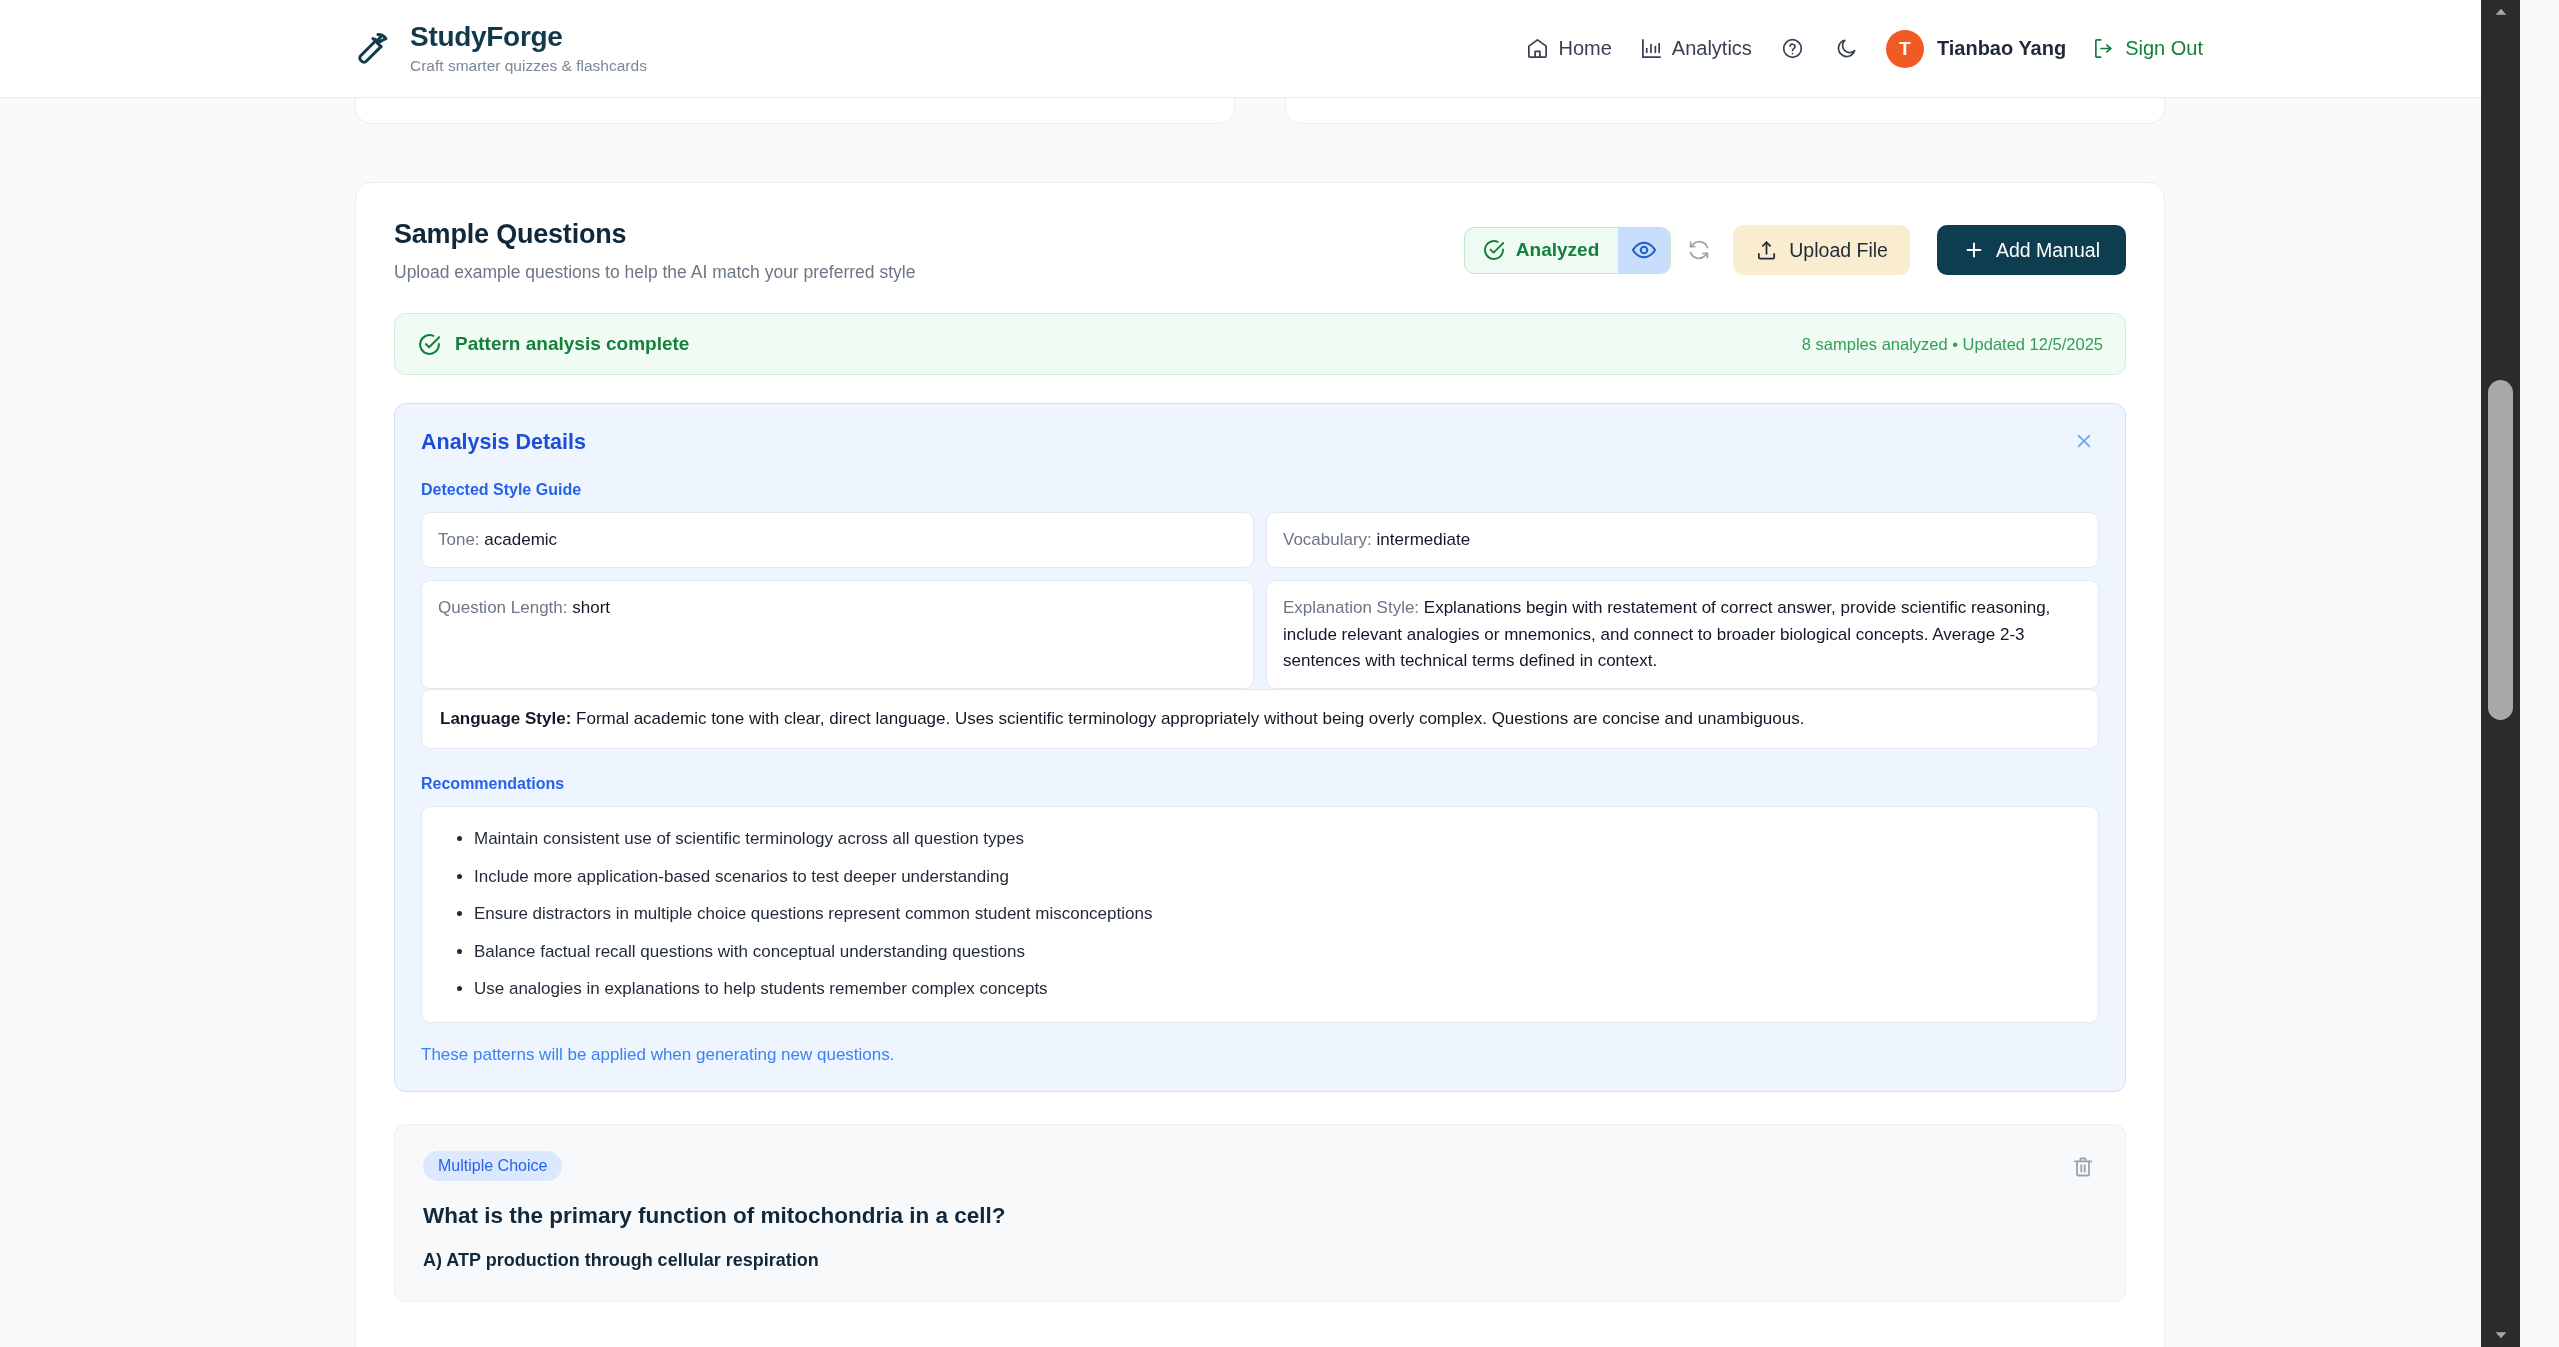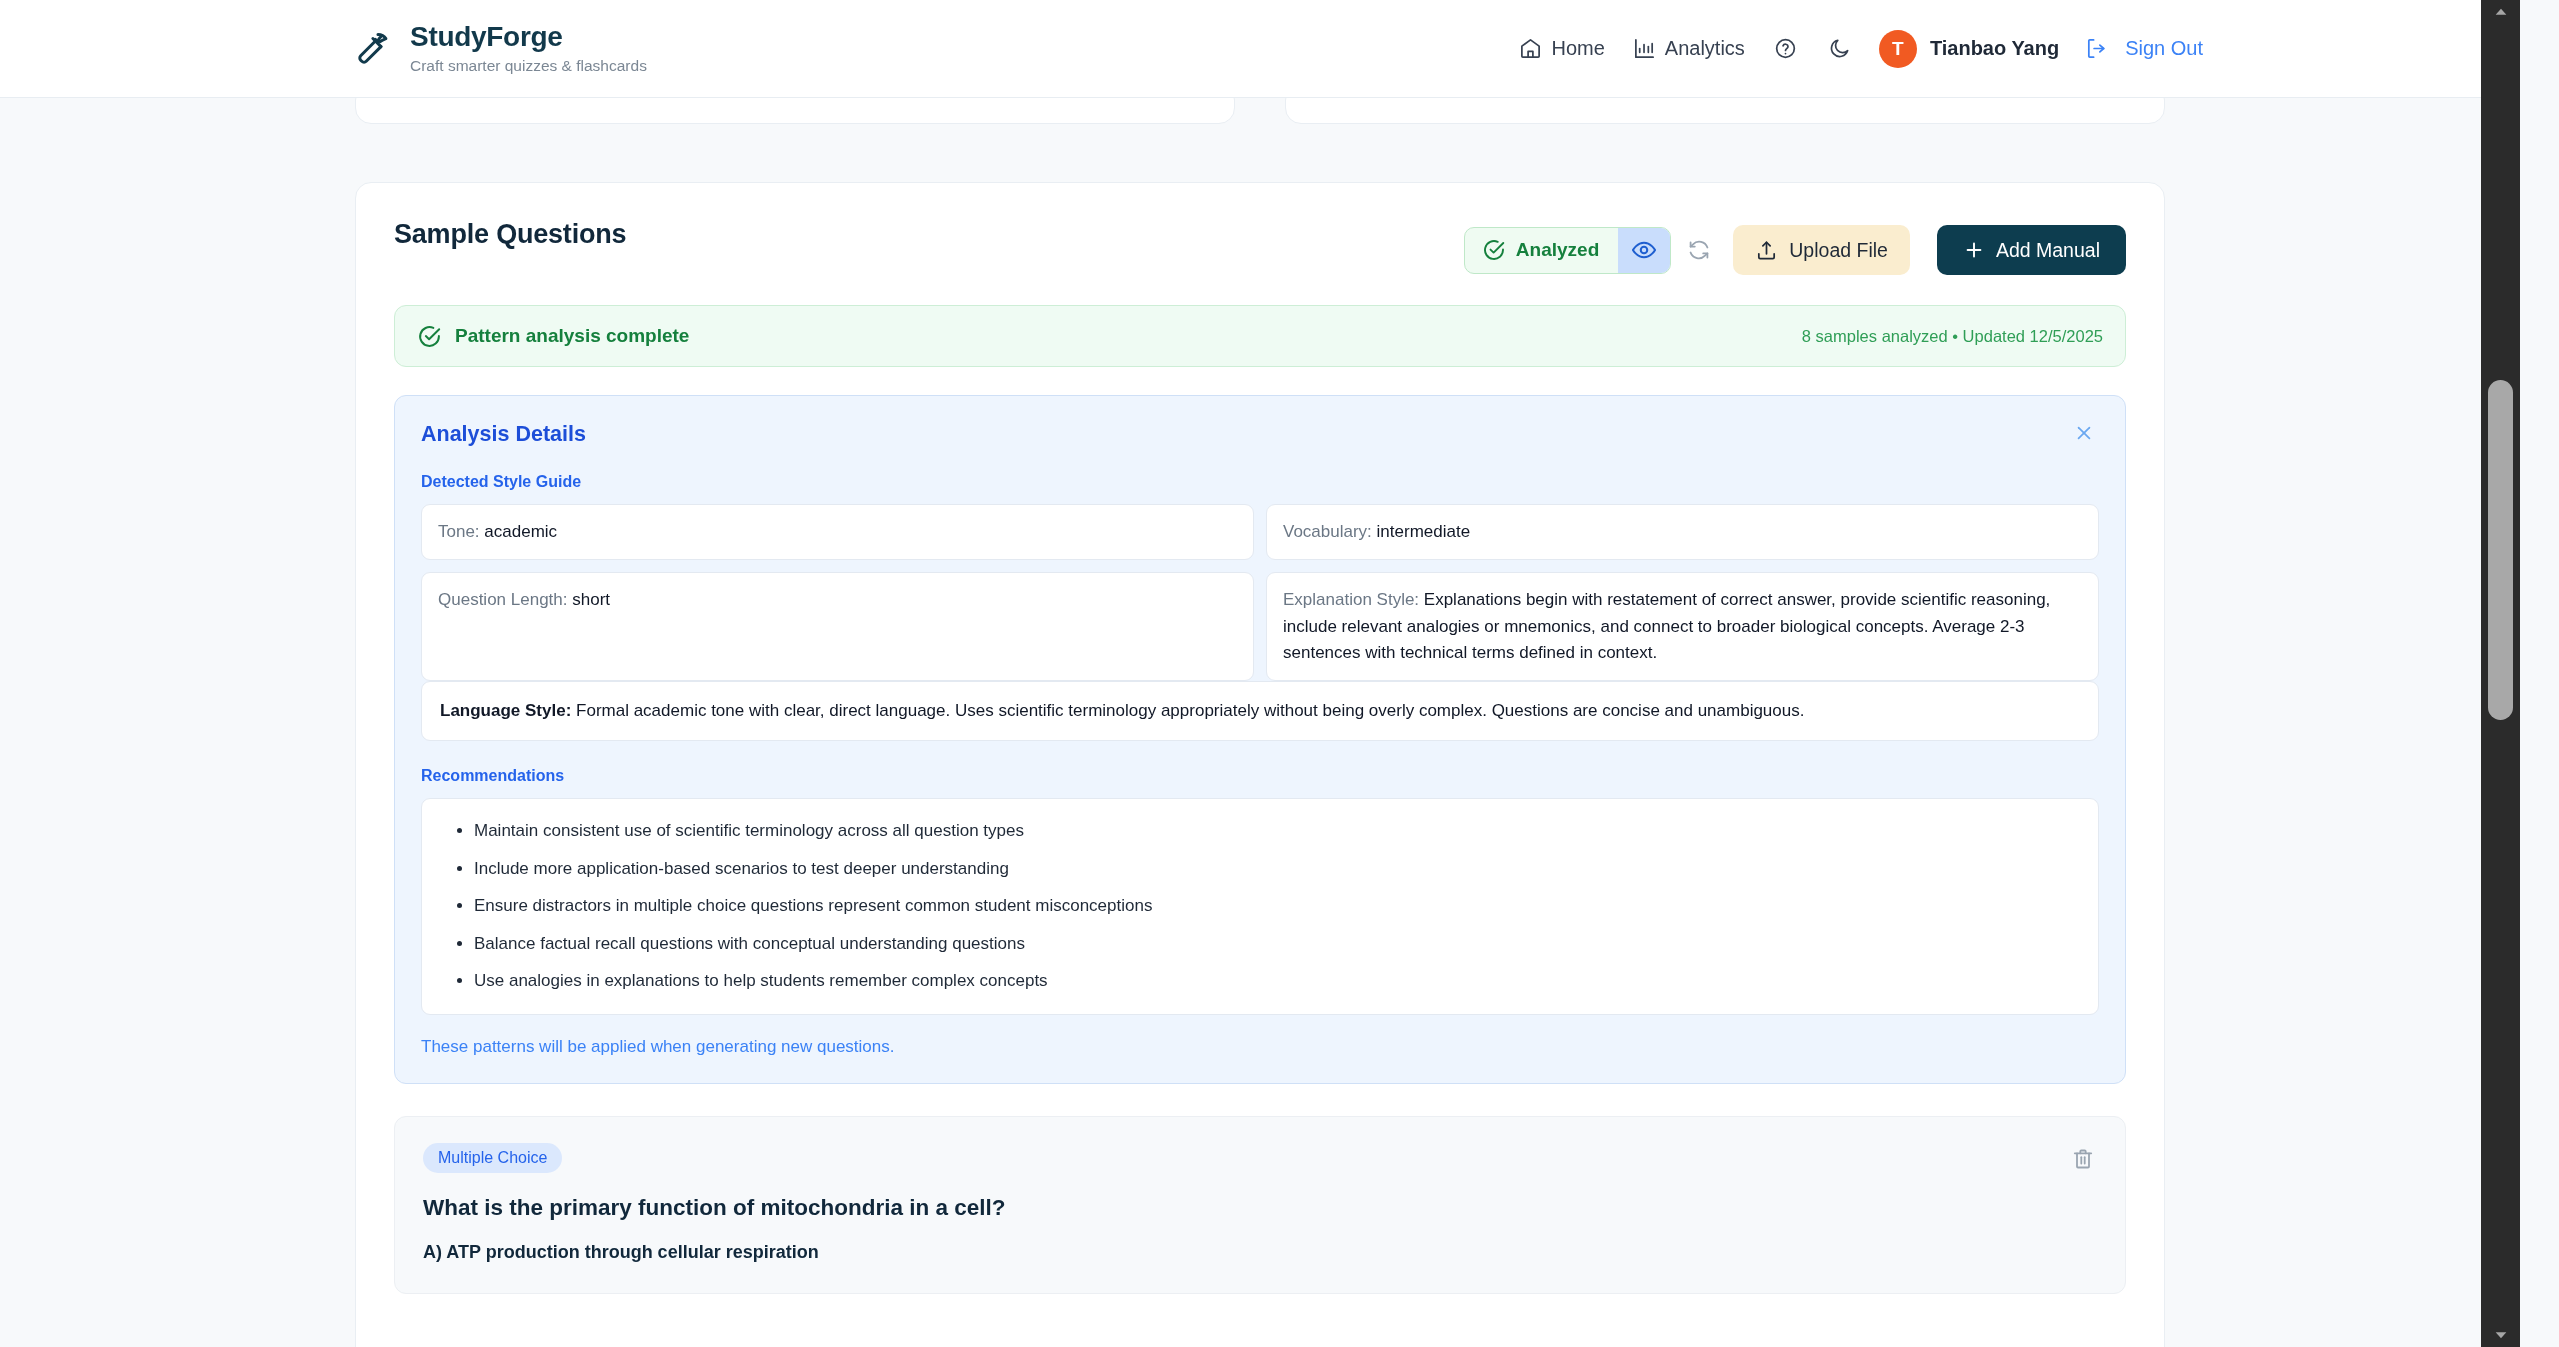--- a/index.html
+++ b/index.html
@@ -35,21 +35,21 @@
     width: 42px; height: 42px; display: flex; align-items: center; justify-content: center;
     color: #374151; cursor: pointer; border-radius: 50%; margin: 0 6px;
   }
   .avatar-wrap { display: flex; align-items: center; gap: 13px; margin-left: 12px; cursor: pointer; }
   .avatar {
     width: 38px; height: 38px; border-radius: 50%; background: #f15a22;
     color: #fff; font-size: 19px; font-weight: bold;
     display: flex; align-items: center; justify-content: center; flex: none;
   }
   .avatar-name { font-size: 20px; color: #1f2937; font-weight: 600; white-space: nowrap; }
-  .signout { display: flex; align-items: center; gap: 17px; font-size: 20px; color: #3b82f6; margin-left: 26px; cursor:pointer; white-space: nowrap;}
+  .signout { display: flex; align-items: center; gap: 10px; font-size: 20px; color: #15803d; margin-left: 26px; cursor:pointer; white-space: nowrap;}
 
   
   .page { position: relative; width: 2520px; height: 1249px; background: #f7f9fb; overflow: hidden; }
 
   
   .top-row { display: flex; gap: 50px; padding: 0 355px; position: relative; }
   .top-card {
     background: #fff; border: 1px solid #e9eef3; border-radius: 16px;
     height: 40px; margin-top: -14px; flex: 1; position: relative; overflow: hidden;
   }
@@ -247,20 +247,21 @@
       <div class="top-card right">
         
       </div>
     </div>
 
     <div class="main-card">
 
       <div class="card-head">
         <div class="card-head-left">
           <div class="card-title">Sample Questions</div>
+          <div class="card-sub">Upload example questions to help the AI match your preferred style</div>
         </div>
 
         <div class="card-actions">
           <div class="analyzed-badge">
             <div class="analyzed-main">
               <span style="width:24px;height:24px;display:block">
                 <svg viewBox="0 0 24 24" fill="none" stroke="currentColor" stroke-width="1.9" stroke-linecap="round" stroke-linejoin="round">
                   <path d="M21 11.5V12a9 9 0 1 1-5.3-8.2"></path>
                   <path d="M8.5 11.6 11.6 14.6 21.3 5"></path>
                 </svg>

